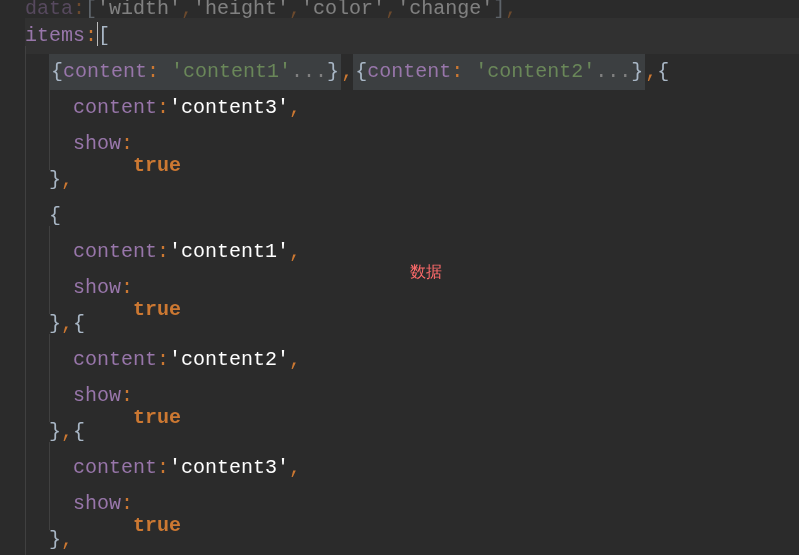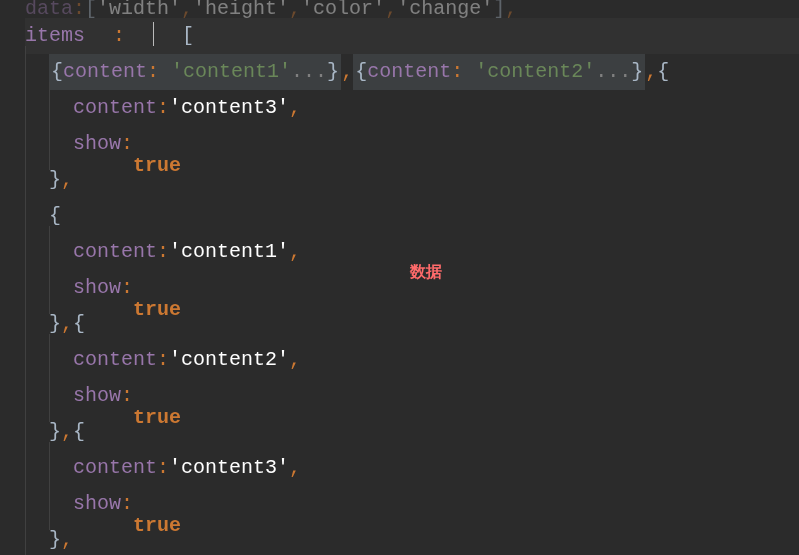--- a/index.html
+++ b/index.html
@@ -24,21 +24,20 @@
     }
     .line {
       white-space: pre;
       height: 36px;
       display: flex;
       align-items: center;
     }
     .cursor-line {
       background: rgba(255, 255, 255, 0.03);
       position: relative;
-      gap: 28px;
     }
     .cursor {
       display: inline-block;
       width: 1px;
       height: 24px;
       background: #bbbbbb;
       vertical-align: middle;
       position: relative;
       top: -2px;
     }
@@ -114,14 +113,14 @@
   <div class="line"><span class="indent">  </span><span class="indent">  </span><span class="prop">show</span><span class="punct">:</span><span class="bool">true</span></div>
 
   <div class="line"><span class="indent">  </span><span class="bracket">}</span><span class="punct">,</span><span class="bracket">{</span></div>
 
   <div class="line"><span class="indent">  </span><span class="indent">  </span><span class="prop">content</span><span class="punct">:</span><span class="string">'content3'</span><span class="punct">,</span></div>
 
   <div class="line"><span class="indent">  </span><span class="indent">  </span><span class="prop">show</span><span class="punct">:</span><span class="bool">true</span></div>
 
   <div class="line"><span class="indent">  </span><span class="bracket">}</span><span class="punct">,</span></div>
 
-  <div class="annotation" style="left:410px; top:258px;font-weight:bold;">数据</div>
+  <div class="annotation" style="left:410px; top:258px;">数据</div>
 </div>
 
 </body></html>

